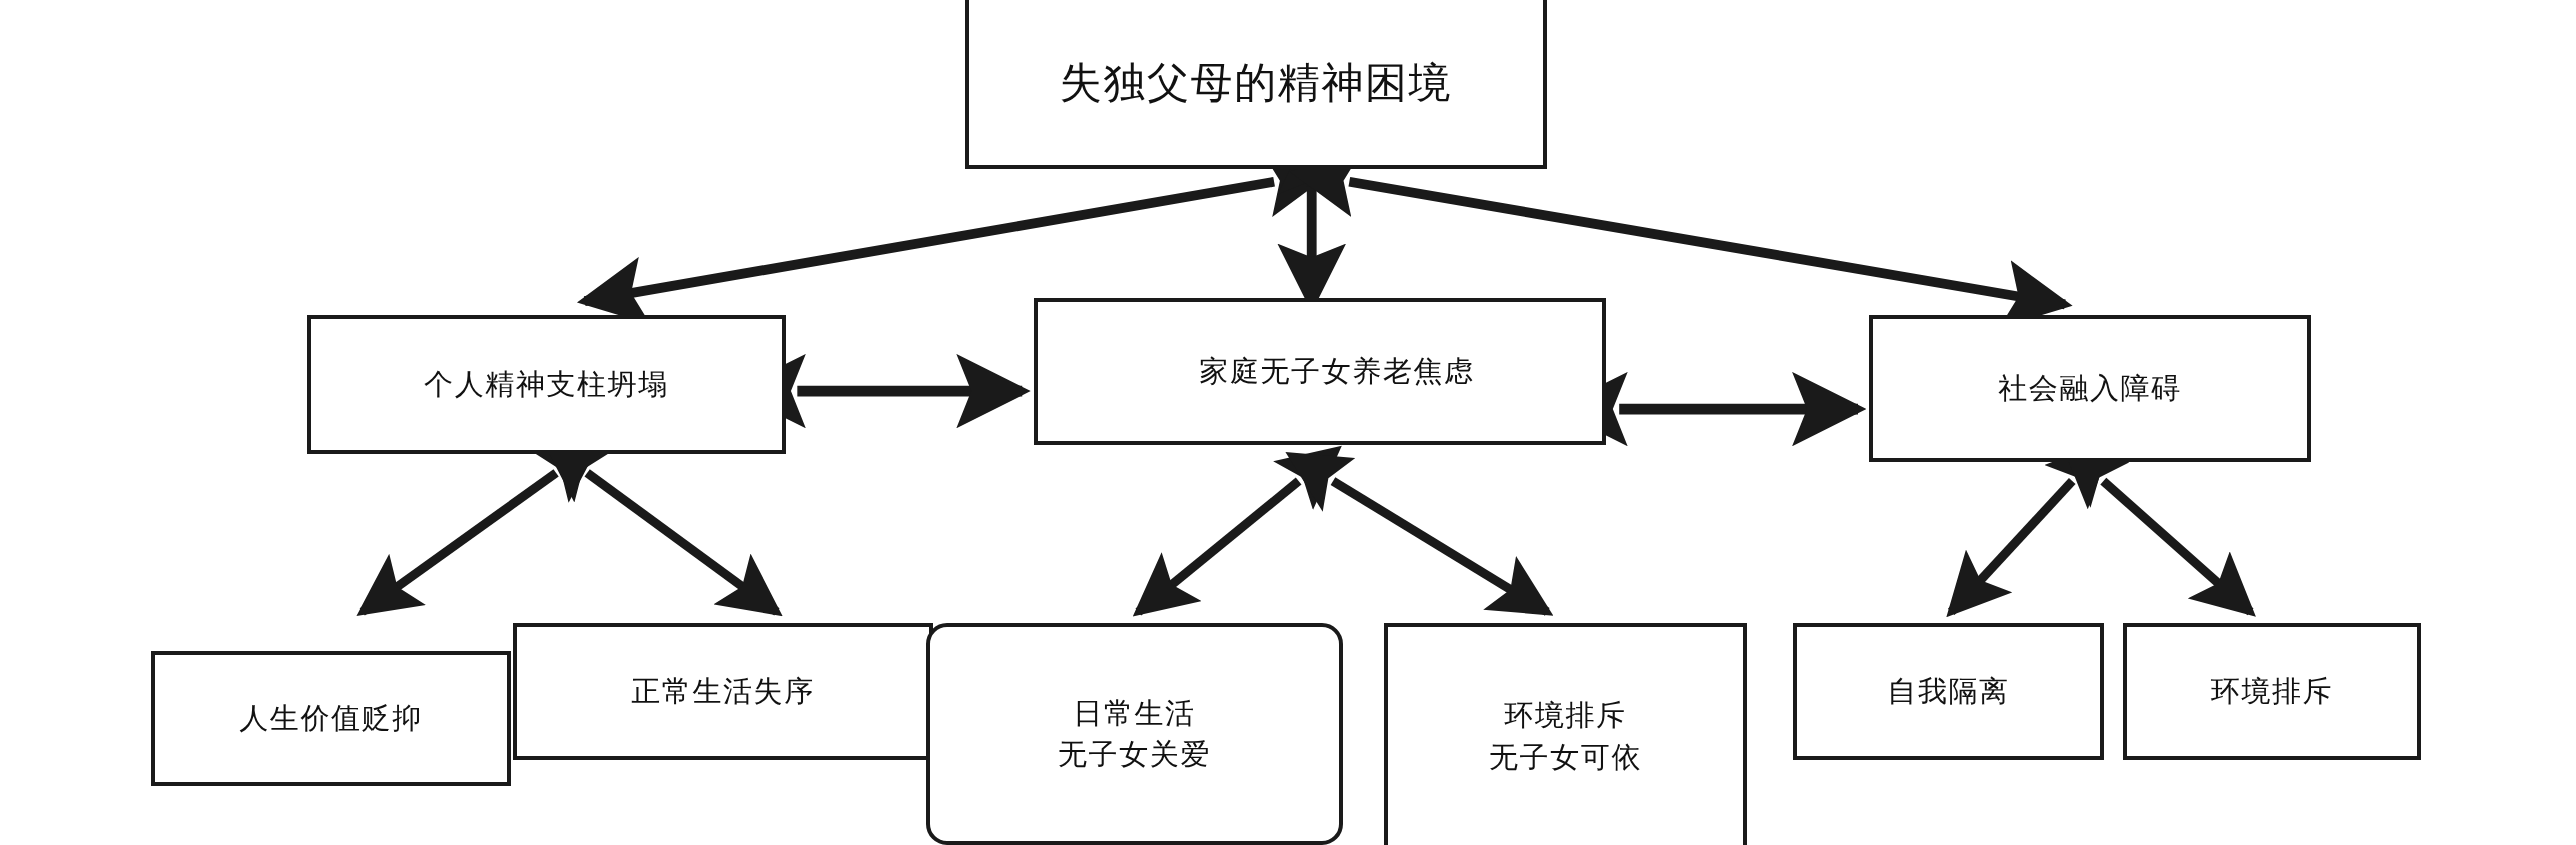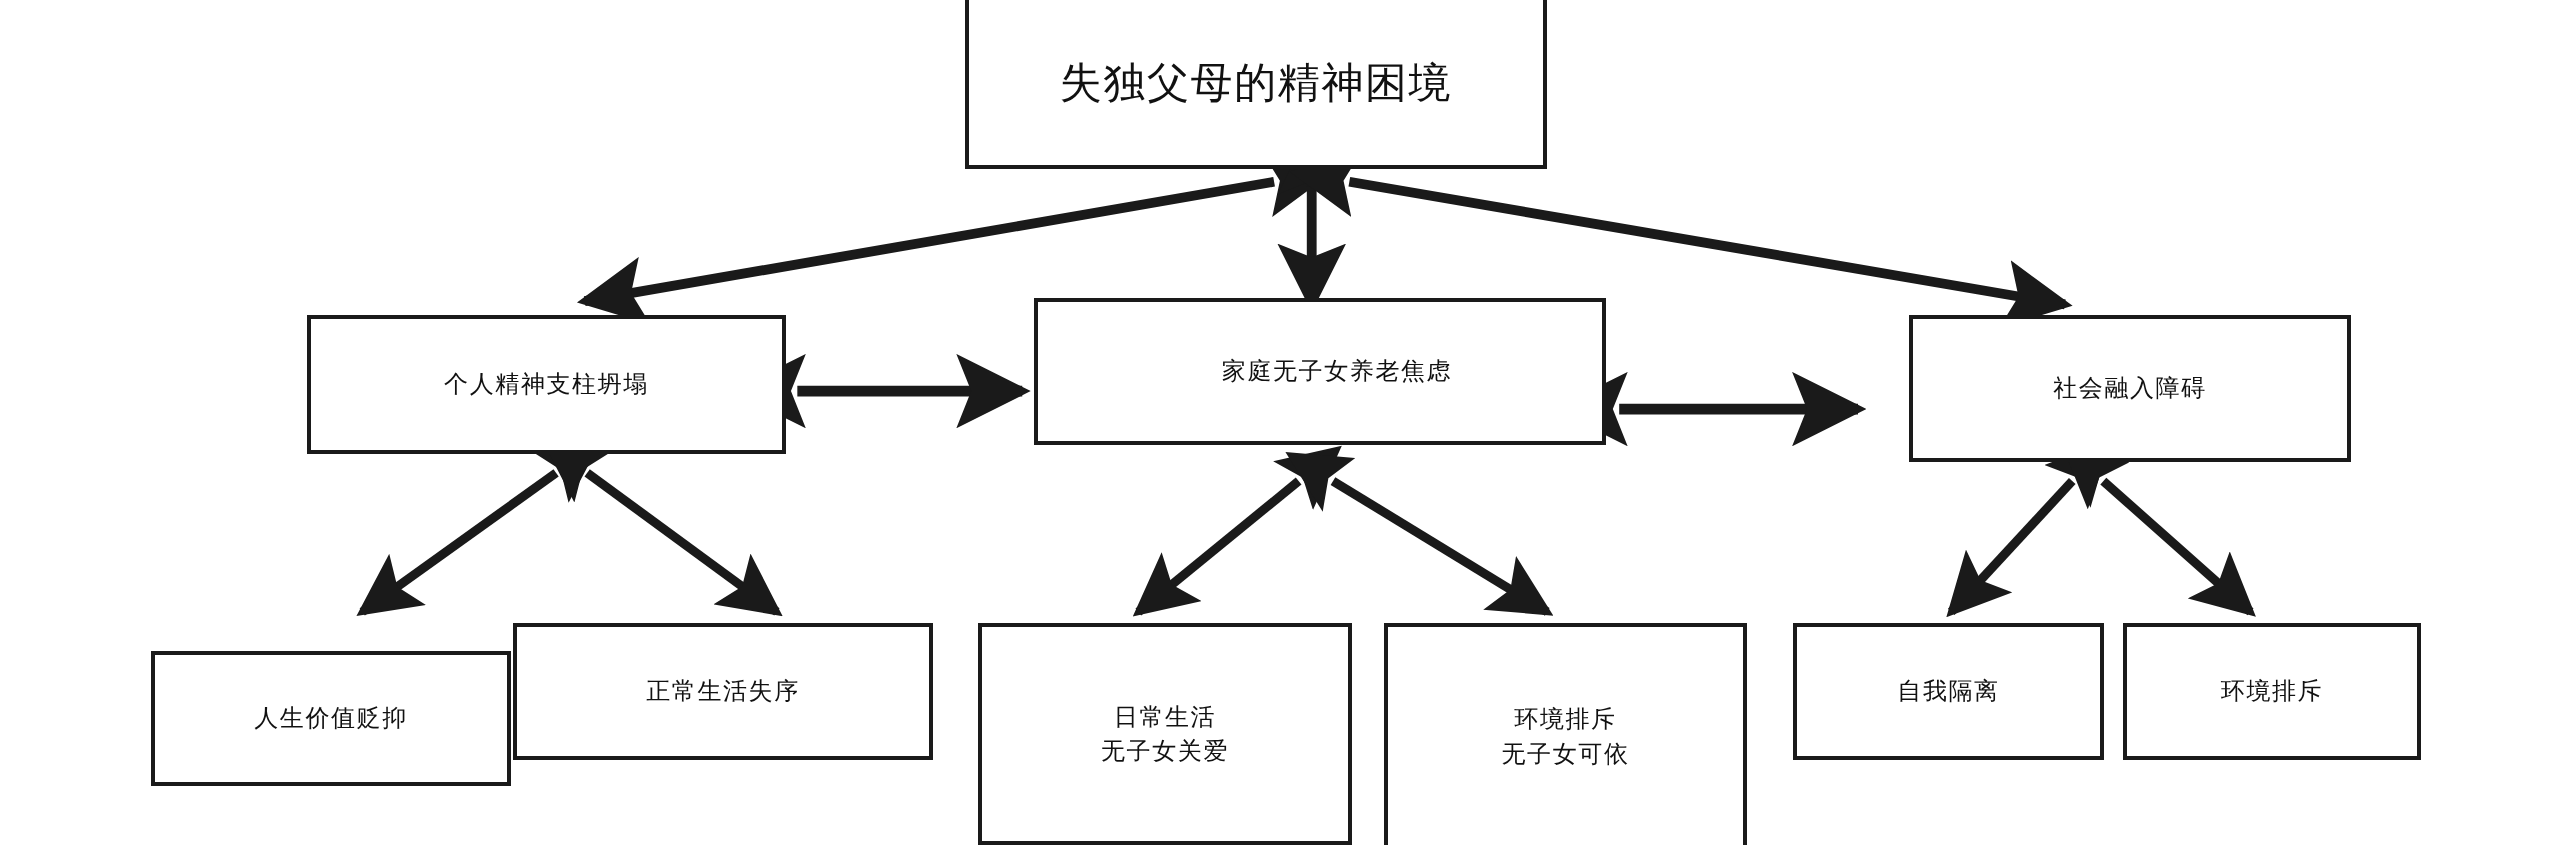--- a/index.html
+++ b/index.html
@@ -31,36 +31,36 @@
     border: 4.1px solid #1a1a1a;
     display: flex;
     align-items: center;
     justify-content: center;
     text-align: center;
     z-index: 5;
   }
   .node-label {
     font-family: "DejaVu Serif", "Liberation Serif", serif;
     color: #111111;
-    font-size: 24px;
+    font-size: 29px;
     line-height: 1.42;
     letter-spacing: 1.6px;
     white-space: pre-line;
     font-weight: 400;
   }
   .node-root   { left: 965px; top: -4.1px;  width: 582px;  height: 173px; }
   .node-root .node-label { font-size: 42px; }
 
   .node-m1 { left: 307px;  top: 315px; width: 479px; height: 139px; }
   .node-m2 { left: 1034px; top: 298px; width: 572px; height: 147px; padding-left: 34px; }
-  .node-m3 { left: 1869px; top: 315px; width: 442px; height: 147px; margin-left: 40px; }
+  .node-m3 { left: 1869px; top: 315px; width: 442px; height: 147px; }
 
   .node-b1 { left: 151px;  top: 623px; width: 360px; height: 135px; margin-top: 28px; }
   .node-b2 { left: 513px;  top: 623px; width: 420px; height: 137px; }
-  .node-b3 { left: 978px; top: 623px; width: 374px; height: 222px; }
+  .node-b3 { left: 926px; top: 623px; width: 417px; height: 222px; border-radius: 21px; }
   .node-b4 { left: 1384px; top: 623px; width: 363px; height: 227px; }
   .node-b5 { left: 1793px; top: 623px; width: 311px; height: 137px; align-items: center; }
   .node-b6 { left: 2123px; top: 623px; width: 298px; height: 137px; }
 </style>
 </head>
 <body>
 
 <div id="diagram-root">
 
   <svg id="edge-layer" viewBox="0 0 3150 1034" width="2576" height="846" xmlns="http://www.w3.org/2000/svg">

